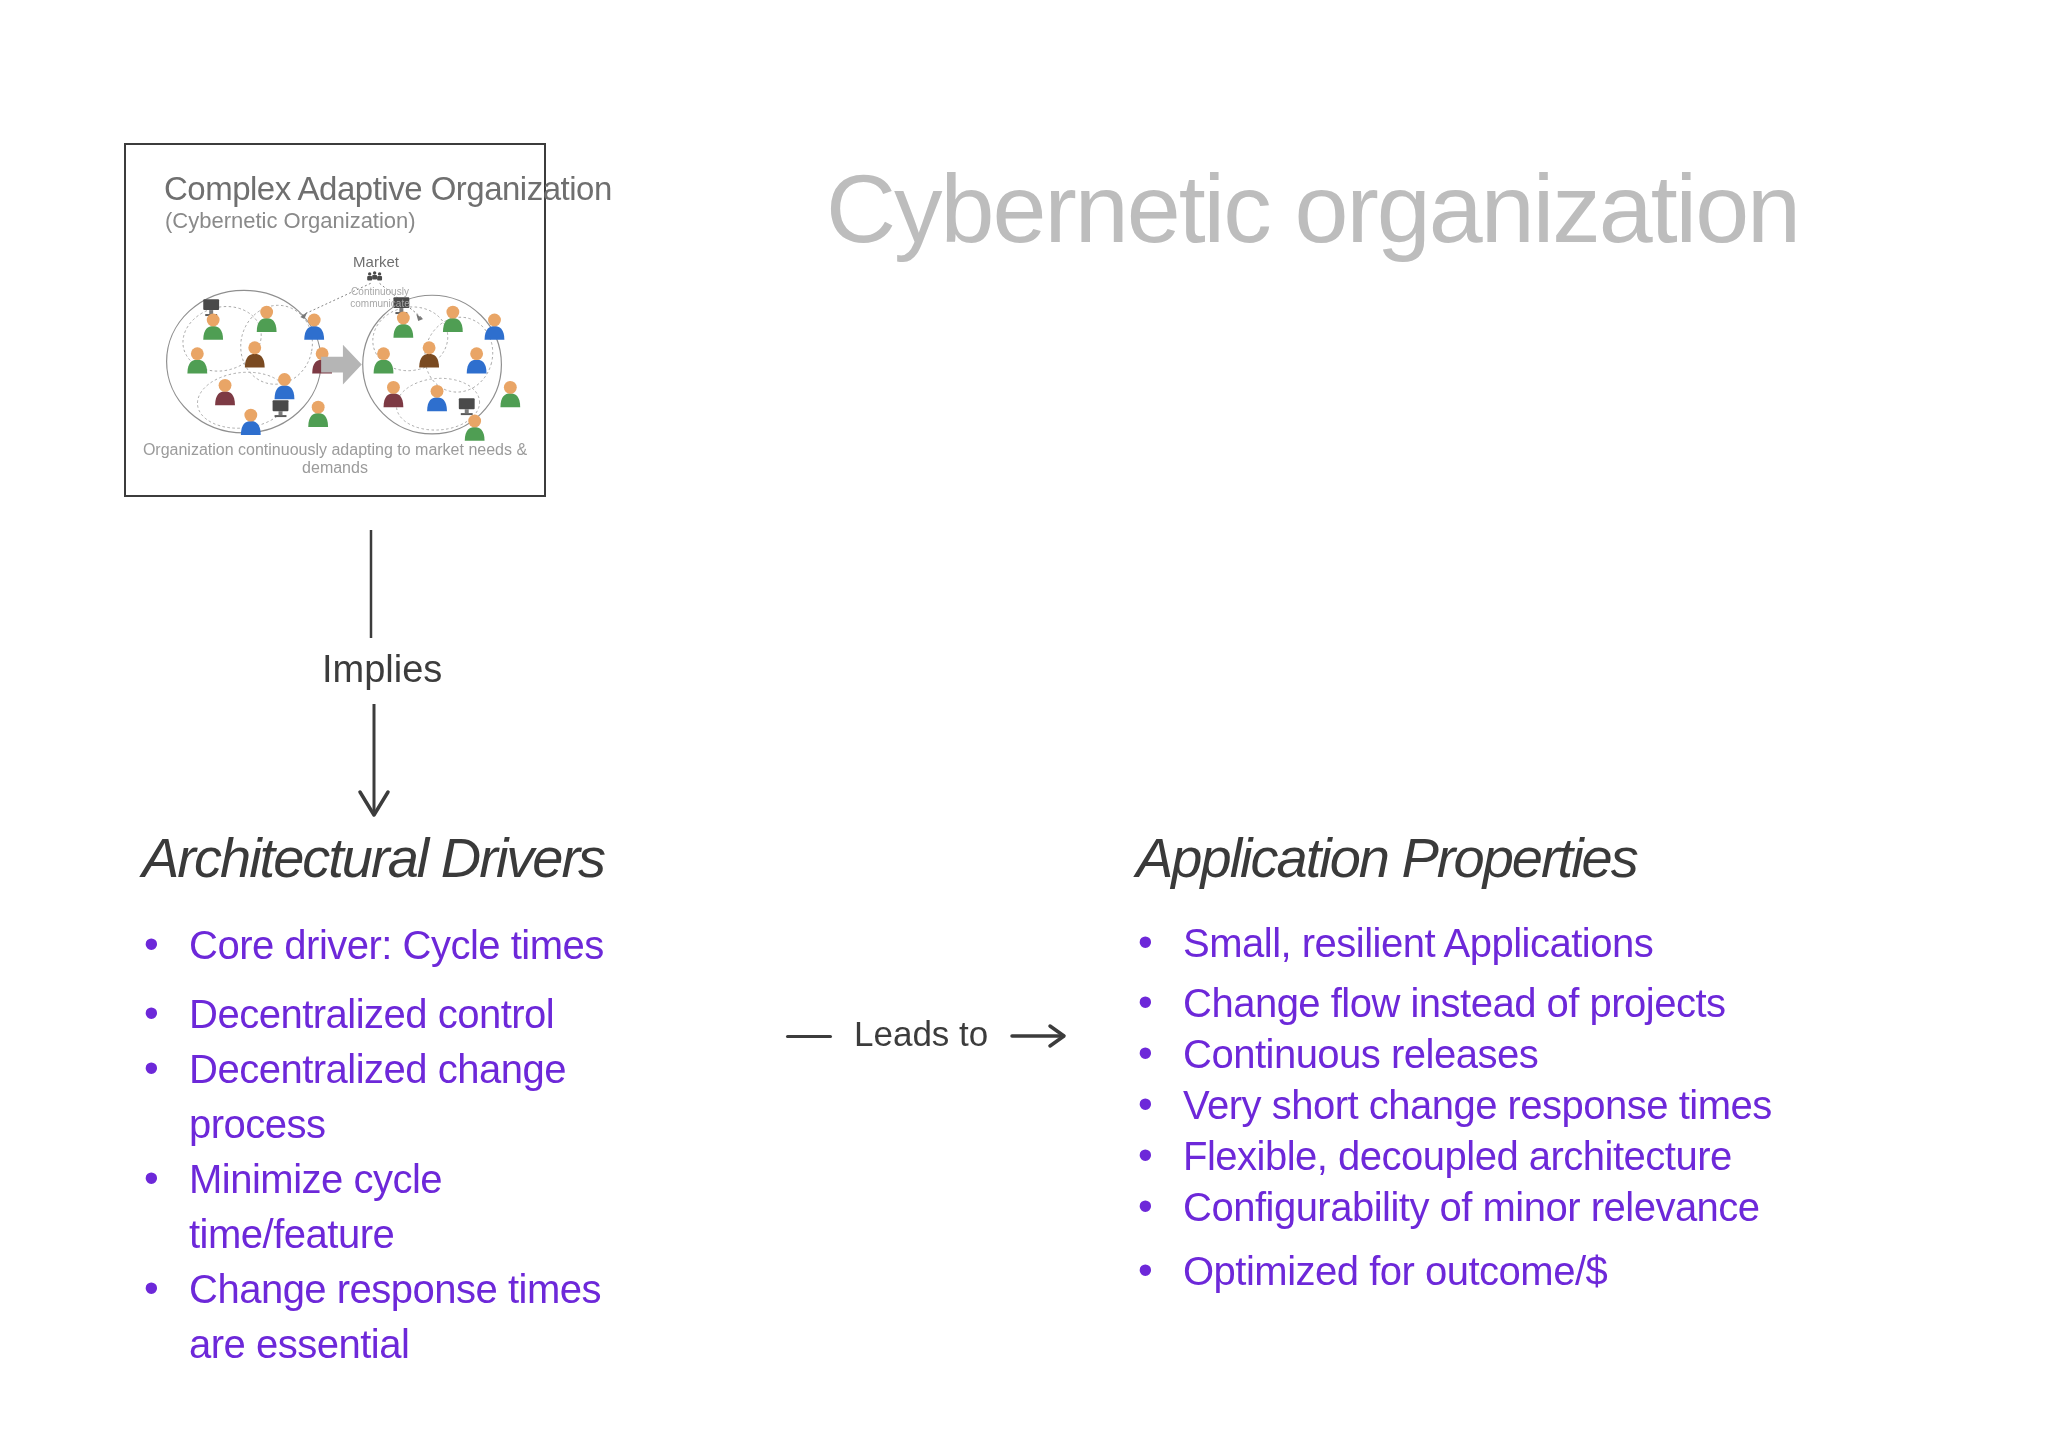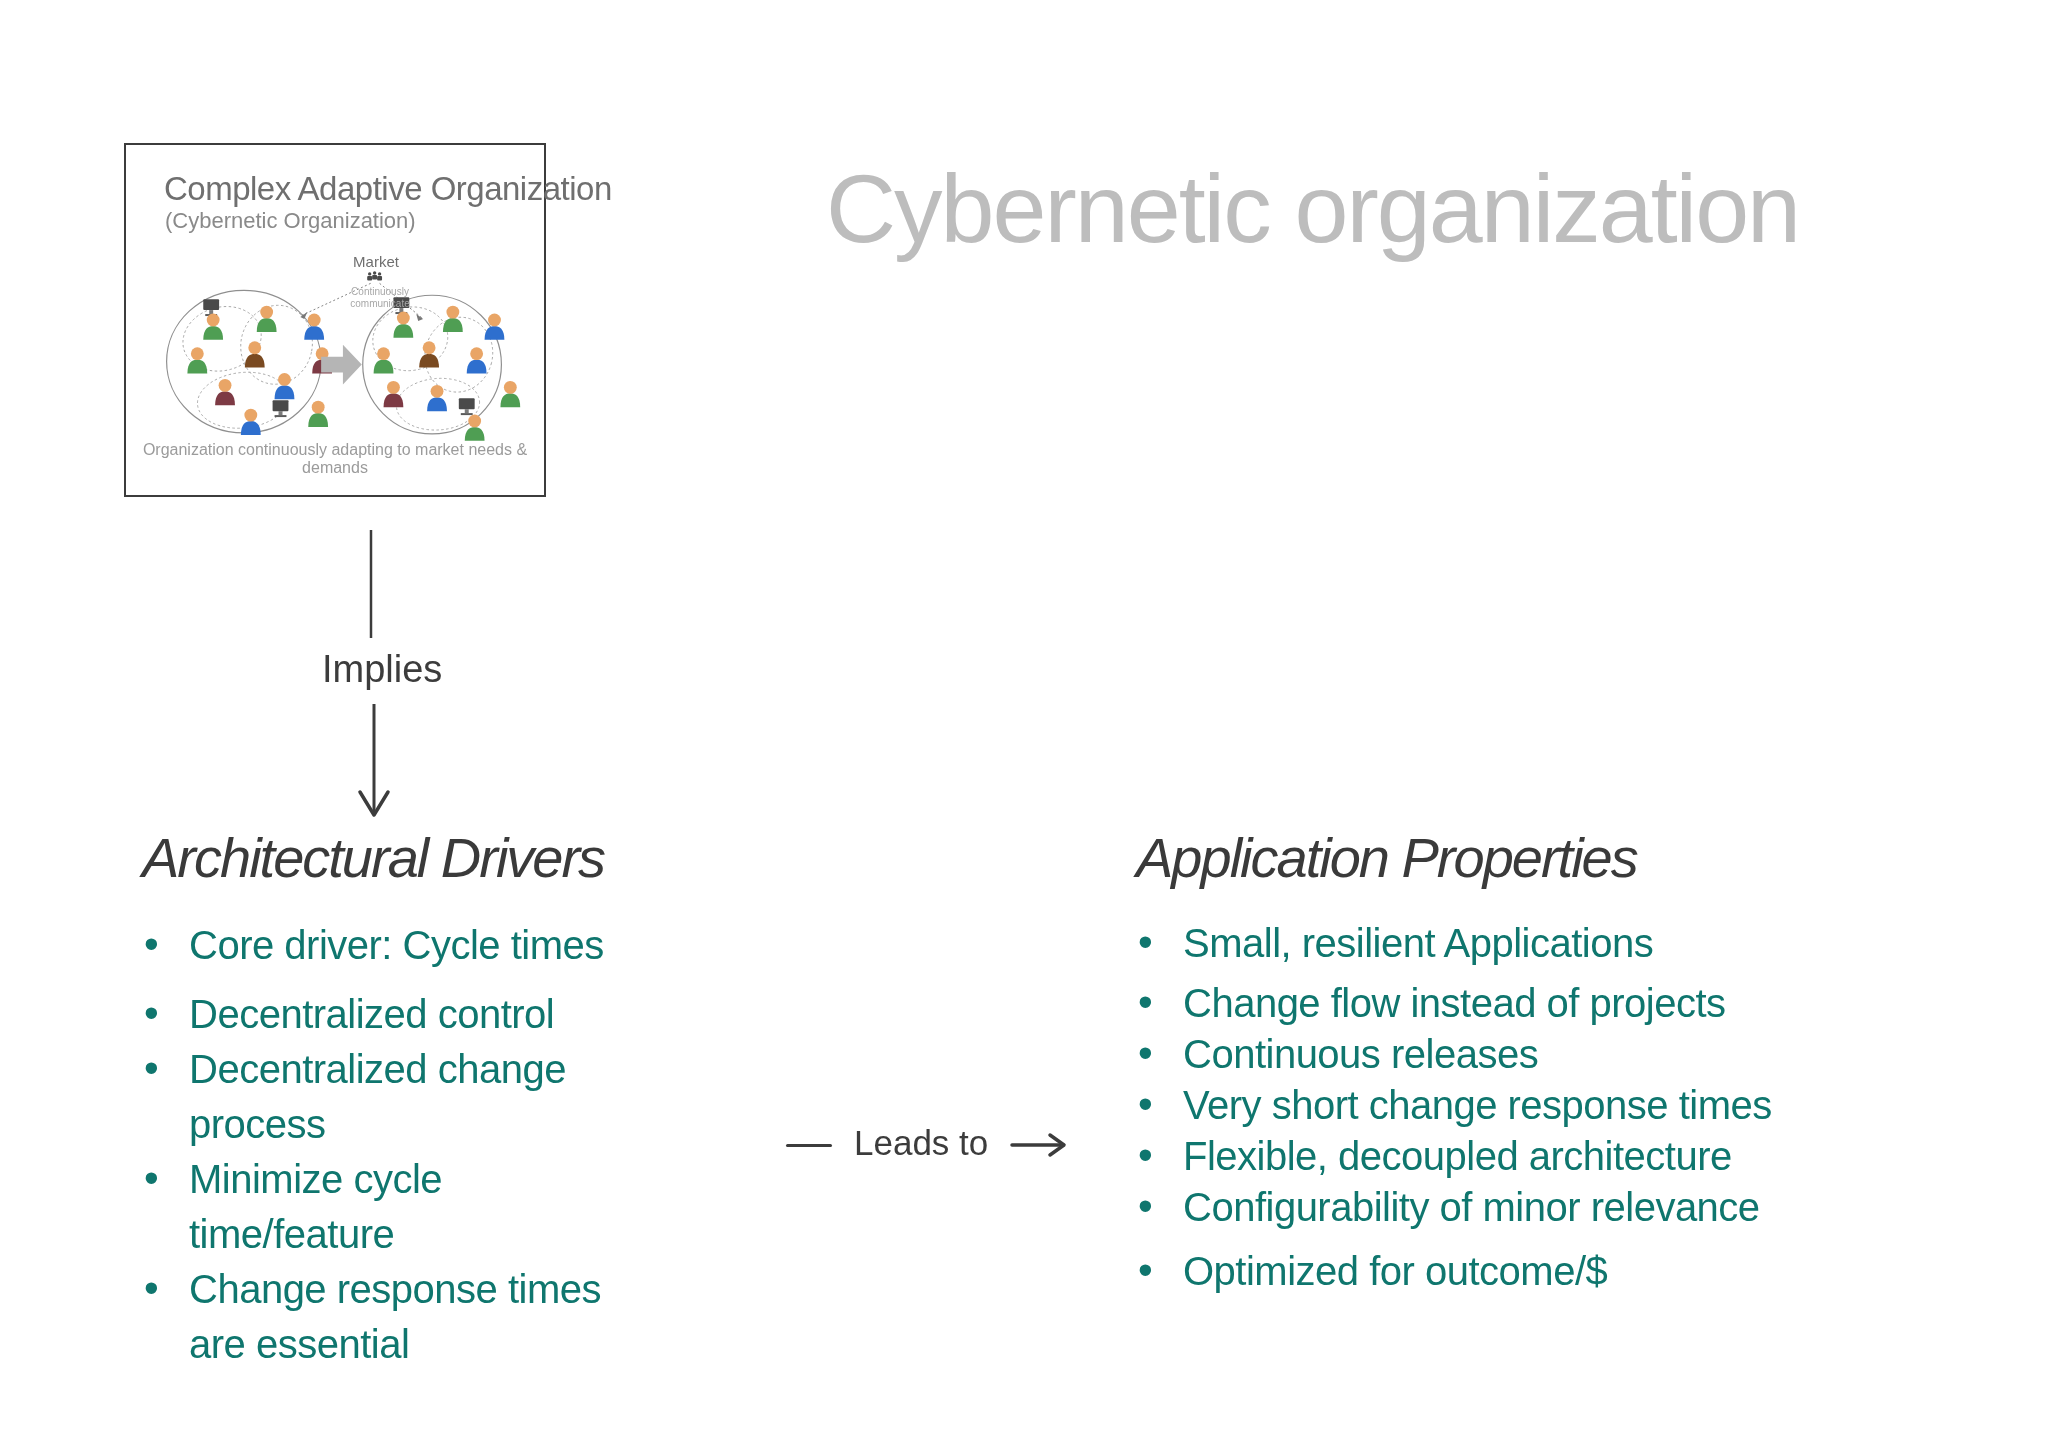--- a/index.html
+++ b/index.html
@@ -62,34 +62,34 @@
   .section-heading {
     font-style:italic; font-size:56px; font-weight:300;
     letter-spacing:-2px; color:#3a3a3a; line-height:64px;
     margin:0 0 28px 0; white-space:nowrap;
   }
   ul.bullets { list-style:none; }
   .section-left  ul.bullets { width:480px; }
   .section-right ul.bullets { width:660px; }
   ul.bullets li {
     position:relative; padding-left:47px;
-    font-size:40px; font-weight:300; letter-spacing:-0.5px; color:#0f766e;
+    font-size:40px; font-weight:300; letter-spacing:-0.5px; color:#6d28d9;
   }
   .section-left  ul.bullets li { line-height:55px; }
   .section-right ul.bullets li { line-height:51px; }
   ul.bullets li::before {
     content:"\2022"; position:absolute; left:2px; top:-2px; font-size:42px;
   }
   .section-left  li.gap-after  { margin-bottom:14px; }
   .section-right li.gap-after  { margin-bottom:9px; }
   .section-right li.gap-before { margin-top:13px; }
 
   
   .leads-to {
-    position:absolute; left:786px; top:1119px;
+    position:absolute; left:786px; top:1010px;
     display:flex; align-items:center; gap:22px; height:52px;
   }
   .leads-dash { width:46px; height:3px; background:#3c3c3c; border-radius:2px; }
   .leads-label {
     font-size:35px; font-weight:300; color:#3c3c3c; white-space:nowrap;
     position:relative; top:-2px;
   }
 </style>
 </head>
 <body>

